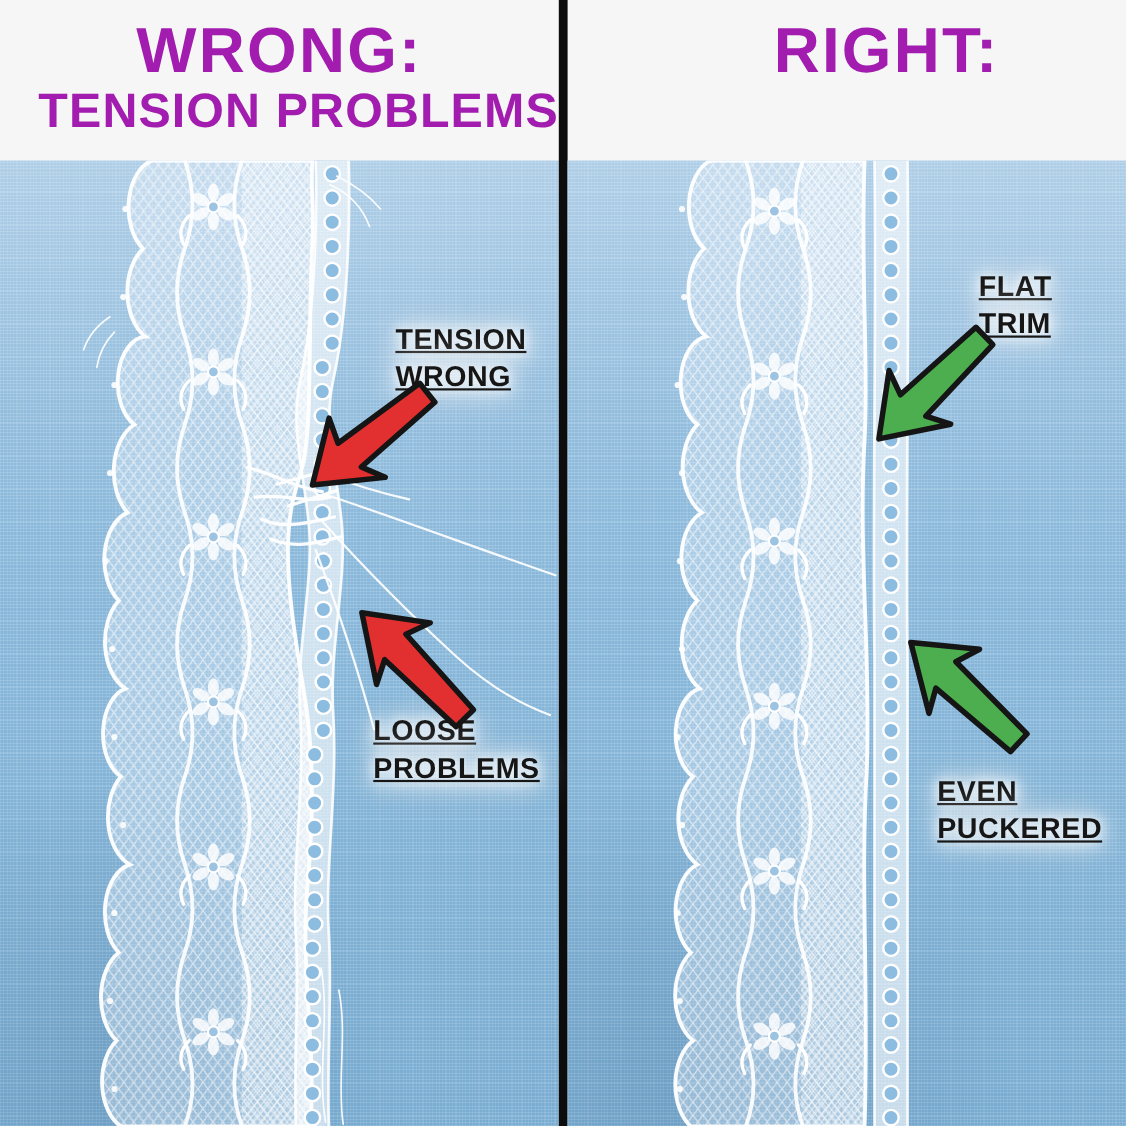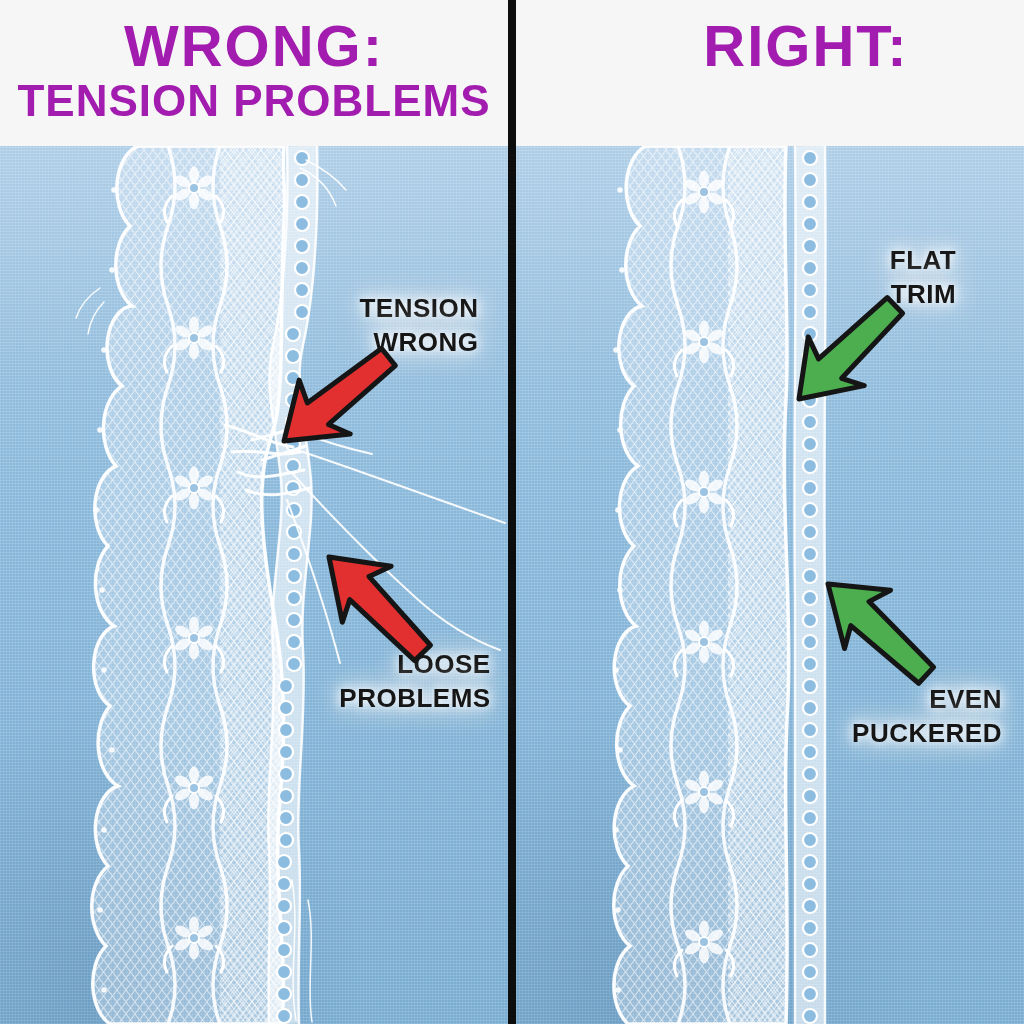--- a/index.html
+++ b/index.html
@@ -13,42 +13,43 @@
   .divider{position:absolute;left:508px;top:0;width:8px;height:1024px;}
   .header{
     position:absolute;top:0;left:0;right:0;height:146px;
     text-align:center;color:#a21caf;
   }
   .header .h1{
     padding-top:16px;font-size:58px;line-height:60px;font-weight:700;
     letter-spacing:2px;
   }
   .header .h2{
-    font-size:44px;line-height:50px;font-weight:700;letter-spacing:1px;
+    font-size:44px;line-height:50px;font-weight:700;letter-spacing:1px;text-align:right;
   }
   .fabric{
     position:absolute;top:146px;left:0;right:0;height:878px;
     background:
       radial-gradient(90% 60% at 22% 96%, rgba(30,70,110,0.14), rgba(30,70,110,0) 55%),
       linear-gradient(180deg, rgba(255,255,255,0.16), rgba(255,255,255,0) 28%),
       repeating-linear-gradient(90deg, rgba(255,255,255,0.10) 0 1px, rgba(0,0,0,0) 1px 3px),
       repeating-linear-gradient(0deg, rgba(255,255,255,0.10) 0 1px, rgba(20,50,90,0.03) 1px 3px),
       linear-gradient(180deg,#a4c9e6 0%,#8cbbdd 45%,#7db0d5 100%);
   }
   .fabric svg{position:absolute;left:0;top:0;}
   .lbl{
     position:absolute;transform:translateX(-50%);
     font-size:26px;line-height:34px;font-weight:700;letter-spacing:0.5px;
-    color:#161616;text-align:right;white-space:nowrap;
+    color:#161616;text-align:left;white-space:nowrap;
     text-shadow:0 0 10px #fff,0 0 18px #fff,0 0 30px rgba(255,255,255,0.9),0 0 44px rgba(255,255,255,0.7);
+    text-decoration:underline;
   }
   #lbl-puckered{left:419px;top:291px;}
   #lbl-loose{left:415px;top:647px;}
   #lbl-flat{left:923px;top:243px;}
-  #lbl-even{left:927px;top:682px;}
+  #lbl-even{left:927px;top:702px;}
   .overlay{position:absolute;left:0;top:0;pointer-events:none;}
   .lace-stroke{stroke:#ffffff;fill:none;stroke-linecap:round;}
 </style>
 </head>
 <body>
 
 <div class="stage">
 
   <svg width="0" height="0" style="position:absolute" aria-hidden="true">
     <defs>

